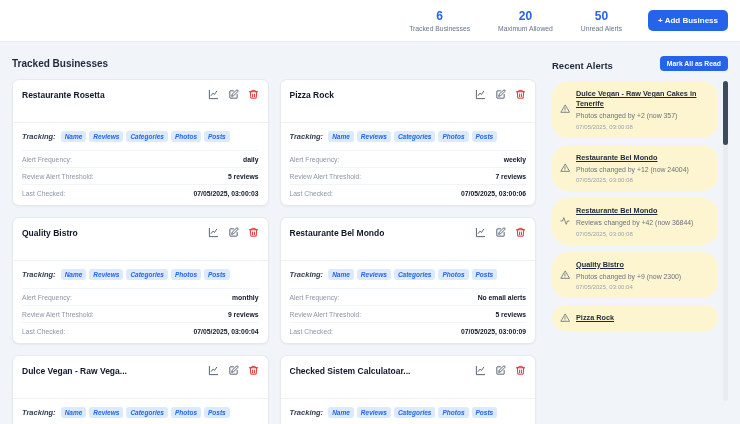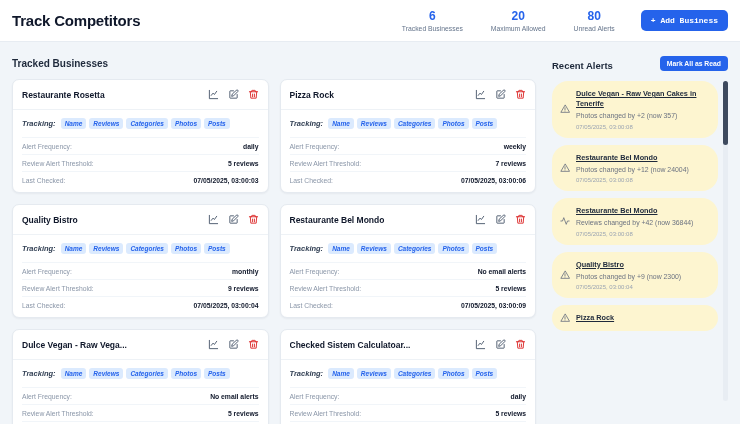--- a/index.html
+++ b/index.html
@@ -6,28 +6,28 @@
   html, body { width: 740px; height: 424px; overflow: hidden; }
   body { font-family: "Liberation Sans", sans-serif; background: var(--page-bg, #f1f5f9); color: #0f172a; }
 
   .header { height: 42px; background: #fff; border-bottom: 1px solid #e7ecf2; display: flex; align-items: center; padding: 0 12px; }
   .header-title { font-size: 15px; font-weight: 700; letter-spacing: -0.2px; }
   .header-right { margin-left: auto; display: flex; align-items: center; gap: 26px; }
   .stats { display: flex; gap: 28px; }
   .stat { text-align: center; }
   .stat-value { color: var(--accent, #2563eb); font-size: 12px; font-weight: 600; }
   .stat-label { color: #64748b; font-size: 6.8px; margin-top: 2px; }
-  .btn-primary { background: var(--accent, #2563eb); color: #fff; border: none; border-radius: 5px; font-size: 8px; font-weight: 600; padding: 6px 10px; cursor: pointer; font-family: Liberation Mono, monospace; }
+  .btn-primary { background: var(--accent, #2563eb); color: #fff; border: none; border-radius: 5px; font-size: 8px; font-weight: 600; padding: 6px 10px; cursor: pointer; font-family: Liberation Sans, sans-serif; }
 
   .content { display: flex; gap: 16px; padding: 12px; }
   .left { flex: 1; min-width: 0; }
   .section-title { font-size: 10px; font-weight: 700; color: #1e293b; margin: 4px 0 10px; }
   .cards { display: grid; grid-template-columns: 1fr 1fr; gap: 11px; }
   .card { background: #fff; border: 1px solid #e5eaf0; border-radius: 7px; box-shadow: 0 1px 2px rgba(15,23,42,.05); overflow: hidden; }
-  .card-header { display: flex; align-items: flex-end; justify-content: space-between; padding: 9px 9px 9px; border-bottom: 1px solid #eef2f6; gap: 28px; }
+  .card-header { display: flex; align-items: flex-end; justify-content: space-between; padding: 9px 9px 22px; border-bottom: 1px solid #eef2f6; gap: 28px; }
   .card-title { font-size: 8.5px; font-weight: 700; color: #0f172a; white-space: nowrap; overflow: hidden; text-overflow: ellipsis; }
   .card-actions { display: flex; gap: 9px; flex-shrink: 0; margin-left: 8px; }
   .icon-btn { background: none; border: none; padding: 0; cursor: pointer; line-height: 0; }
   .tracking-row { display: flex; align-items: center; gap: 3px; padding: 8px 9px; flex-wrap: wrap; font-style: italic; }
   .tracking-label { font-size: 7.5px; font-weight: 700; color: #334155; margin-right: 2px; }
   .pill { background: var(--tag-bg, #dbeafe); color: var(--accent, #2563eb); font-size: 6.5px; font-weight: 600; border-radius: 3px; padding: 2px 4px; }
   .info { padding: 0 9px 4px; }
   .info-row { display: flex; justify-content: space-between; align-items: center; border-top: 1px solid #f1f5f9; padding: 4.5px 0; }
   .info-label { font-size: 6.8px; color: #8a96a8; }
   .info-value { font-size: 6.8px; font-weight: 700; color: #0f172a; text-align: right; }
@@ -44,33 +44,32 @@
   .alert-text { min-width: 0; }
   .alert-title { font-size: 7.3px; font-weight: 700; color: #1e293b; text-decoration: underline; line-height: 1.4; }
   .alert-message { font-size: 6.9px; color: #6b7280; margin-top: 2px; line-height: 1.35; }
   .alert-time { font-size: 6px; color: #9aa4b2; margin-top: 3px; }
   svg { display: block; }
 </style>
 </head>
 <body>
 
 <div class="header">
-  <div class="header-title">Track Competitors</div>
   <div class="header-right">
     <div class="stats">
       <div class="stat">
         <div class="stat-value">6</div>
         <div class="stat-label">Tracked Businesses</div>
       </div>
       <div class="stat">
         <div class="stat-value">20</div>
         <div class="stat-label">Maximum Allowed</div>
       </div>
       <div class="stat">
-        <div class="stat-value">80</div>
+        <div class="stat-value">50</div>
         <div class="stat-label">Unread Alerts</div>
       </div>
     </div>
     <button class="btn-primary">+ Add Business</button>
   </div>
 </div>
 
 <div class="content">
   <div class="left">
     <div class="section-title">Tracked Businesses</div>

